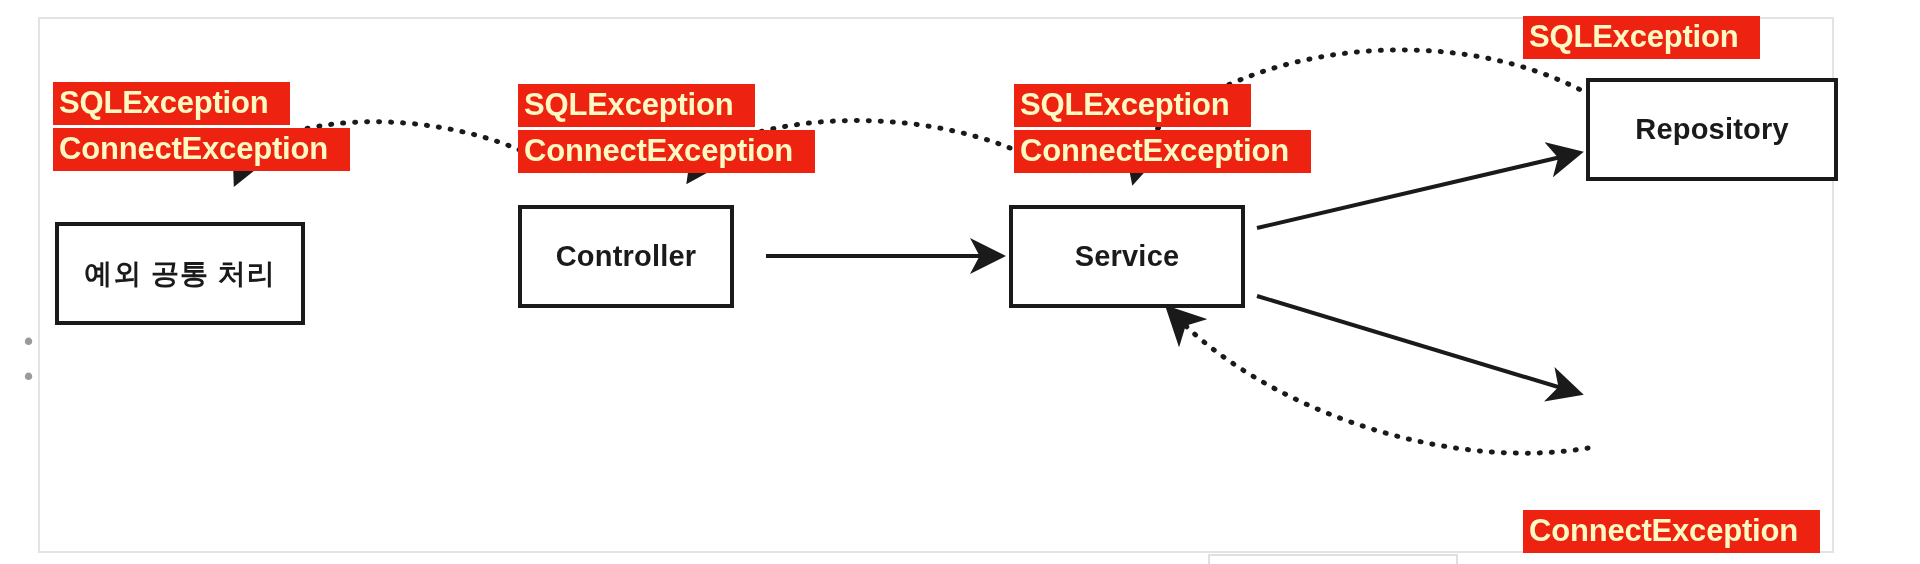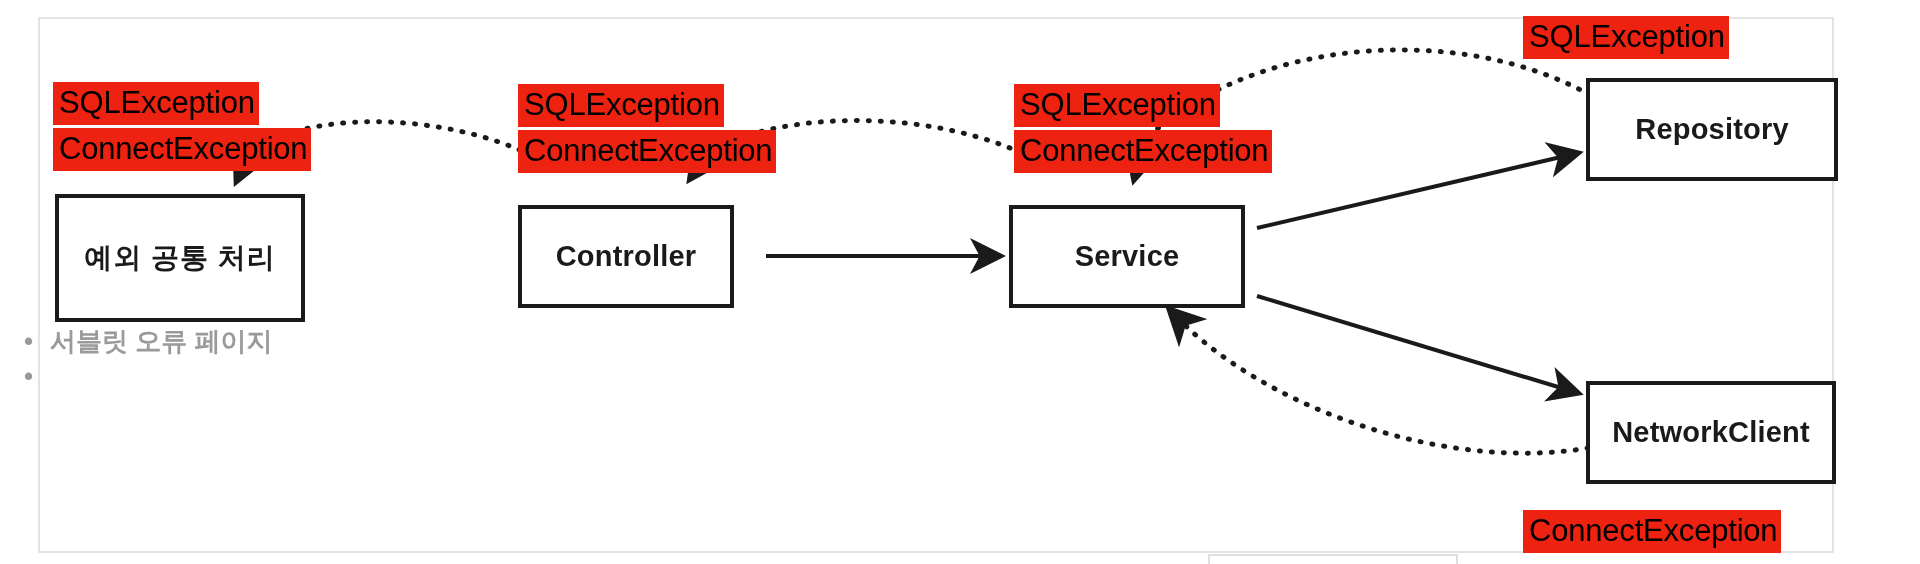--- a/index.html
+++ b/index.html
@@ -51,25 +51,25 @@
     line-height: 1;
     white-space: nowrap;
   }
   .node-label.korean {
     font-size: 28px;
     letter-spacing: 1px;
   }
   .exc-tag {
     position: absolute;
     background: #ee2211;
-    color: #000000;
+    color: #fef9c3;
     font-size: 31px;
-    font-weight: normal;
+    font-weight: bold;
     line-height: 1;
-    padding: 5px 4px 7px 6px;
+    padding: 5px 22px 7px 6px;
     white-space: nowrap;
     box-sizing: border-box;
     letter-spacing: -0.2px;
   }
   .bullet-list {
     position: absolute;
     left: 24px;
     top: 324px;
     width: 420px;
     margin: 0;
@@ -152,44 +152,40 @@
   <div class="exc-tag" style="left:518px; top:84px;">SQLException</div>
   <div class="exc-tag" style="left:518px; top:130px;">ConnectException</div>
 
   <div class="exc-tag" style="left:1014px; top:84px;">SQLException</div>
   <div class="exc-tag" style="left:1014px; top:130px;">ConnectException</div>
 
   <div class="exc-tag" style="left:1523px; top:16px;">SQLException</div>
 
   <div class="exc-tag" style="left:1523px; top:510px;">ConnectException</div>
 
-  <div class="node-box" style="left:55px; top:194px; width:250px; height:128px;">
+  <div class="node-box" style="left:55px; top:222px; width:250px; height:103px;">
     <span class="node-label korean">예외 공통 처리</span>
   </div>
 
   <div class="node-box" style="left:518px; top:205px; width:216px; height:103px;">
     <span class="node-label">Controller</span>
   </div>
 
   <div class="node-box" style="left:1009px; top:205px; width:236px; height:103px;">
     <span class="node-label">Service</span>
   </div>
 
   <div class="node-box" style="left:1586px; top:78px; width:252px; height:103px;">
     <span class="node-label">Repository</span>
   </div>
 
-  <div class="node-box" style="left:1586px; top:381px; width:250px; height:103px;">
-    <span class="node-label">NetworkClient</span>
-  </div>
 
   <ul class="bullet-list">
     <li>
       <span class="bullet-dot">•</span>
-      <span>서블릿 오류 페이지</span>
     </li>
     <li>
       <span class="bullet-dot">•</span>
     </li>
   </ul>
 
   <div class="bottom-stub"></div>
 
 </div>
 

